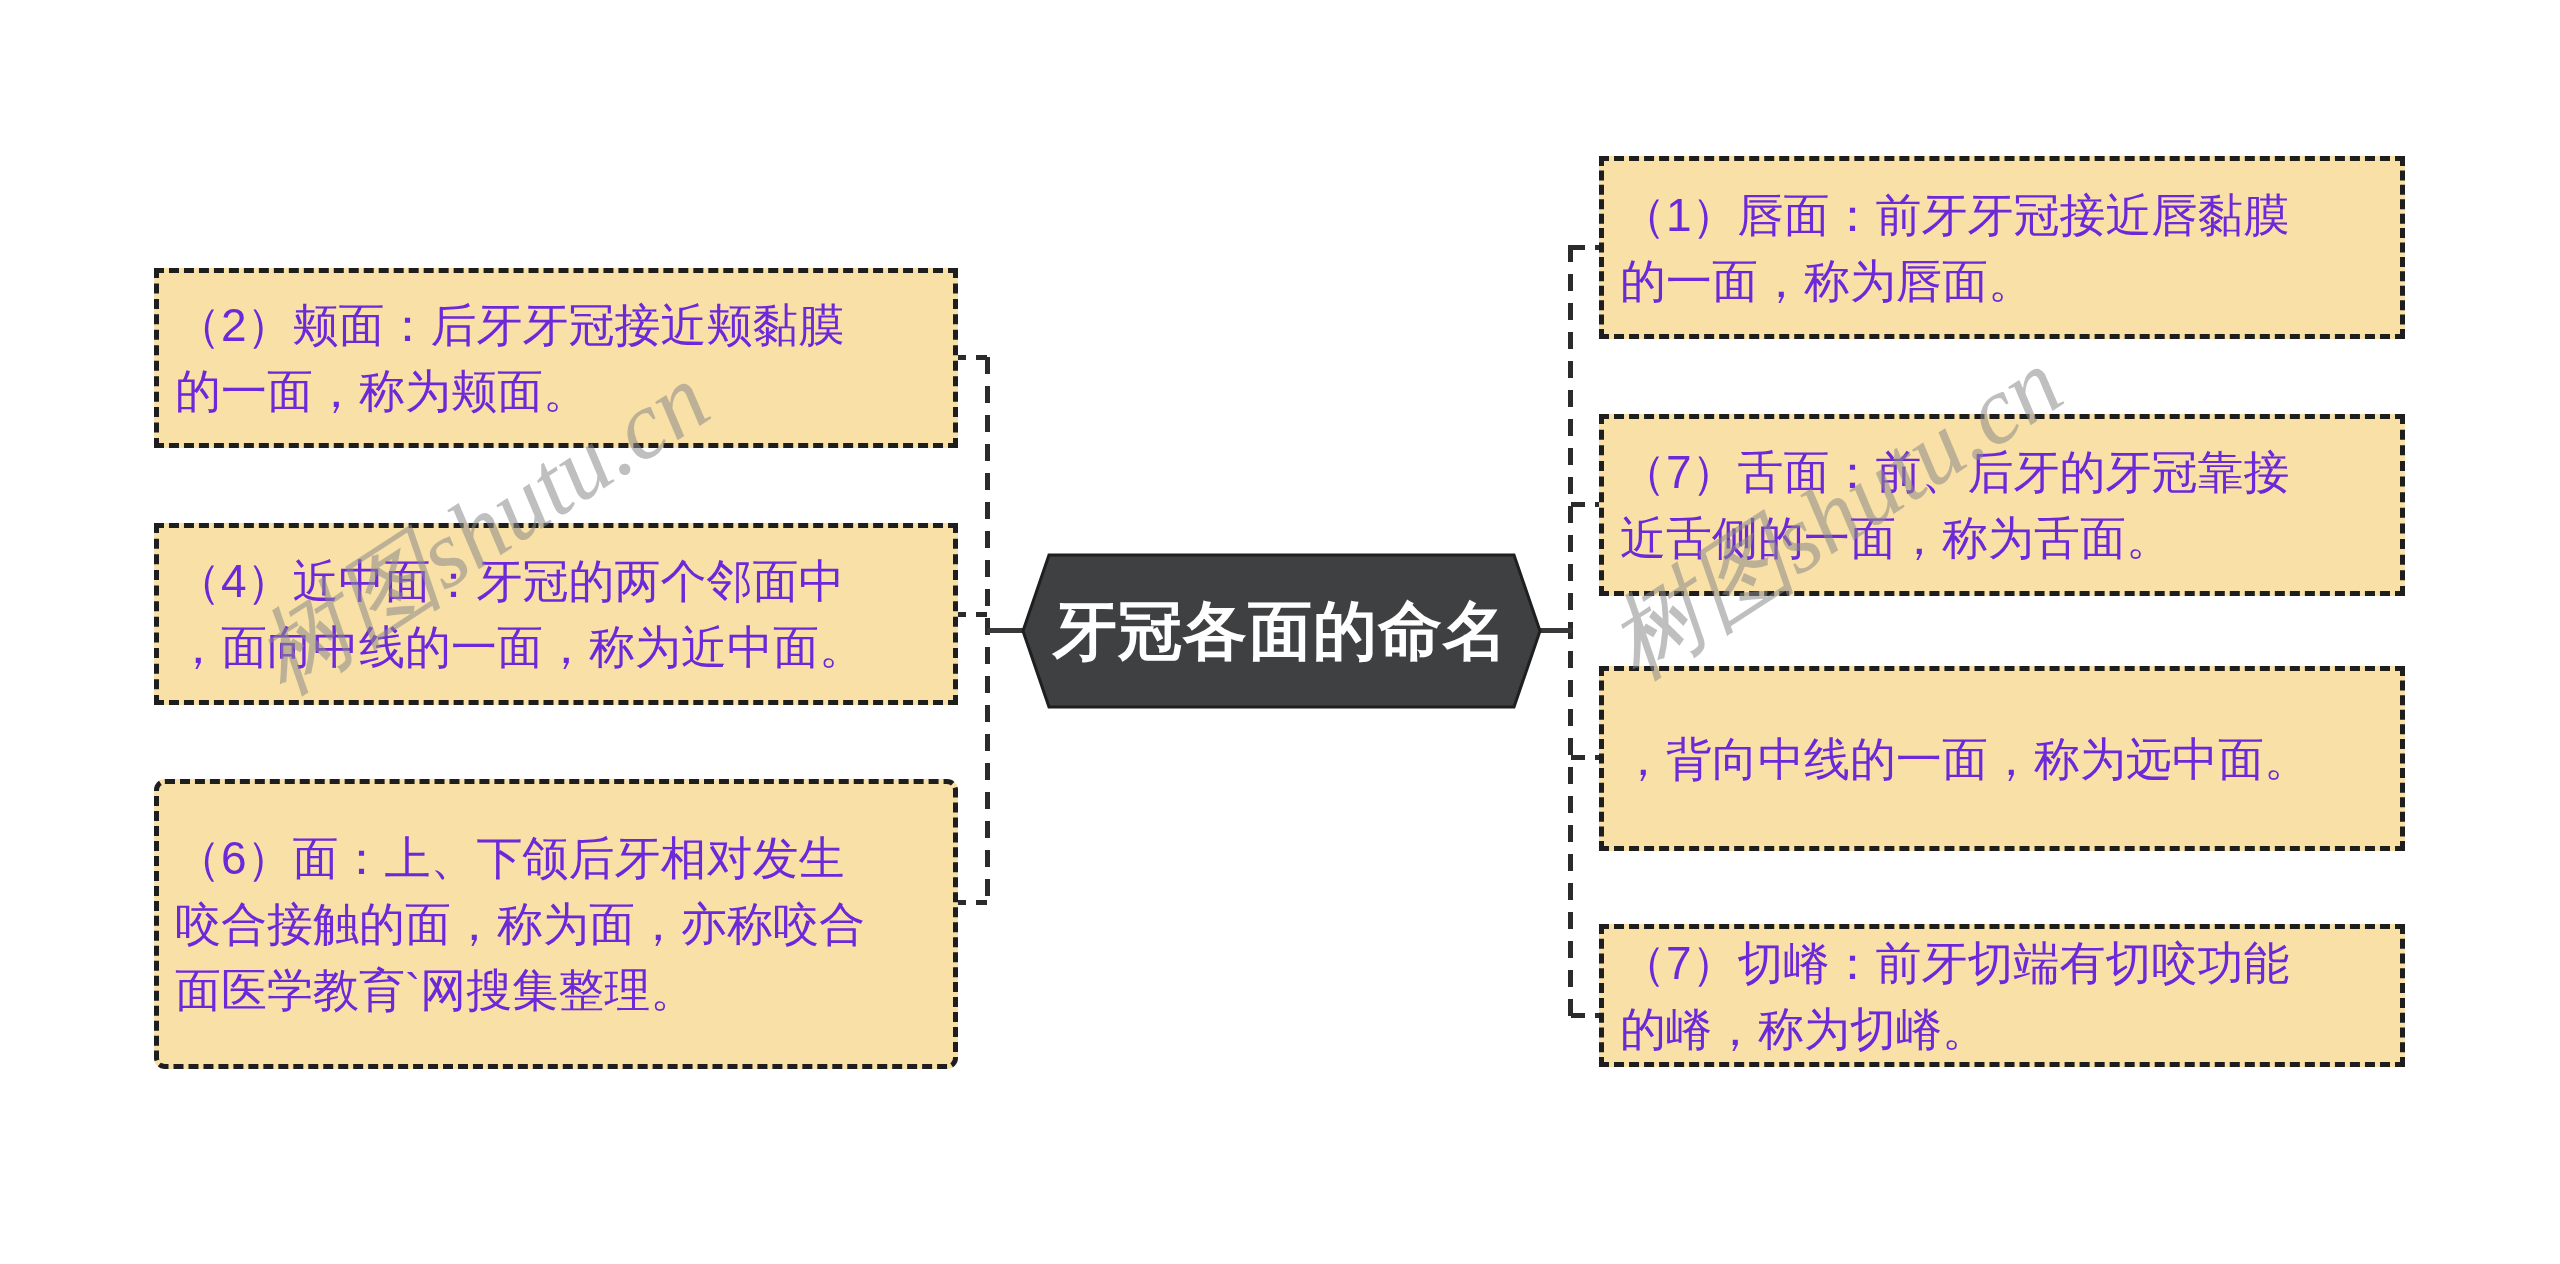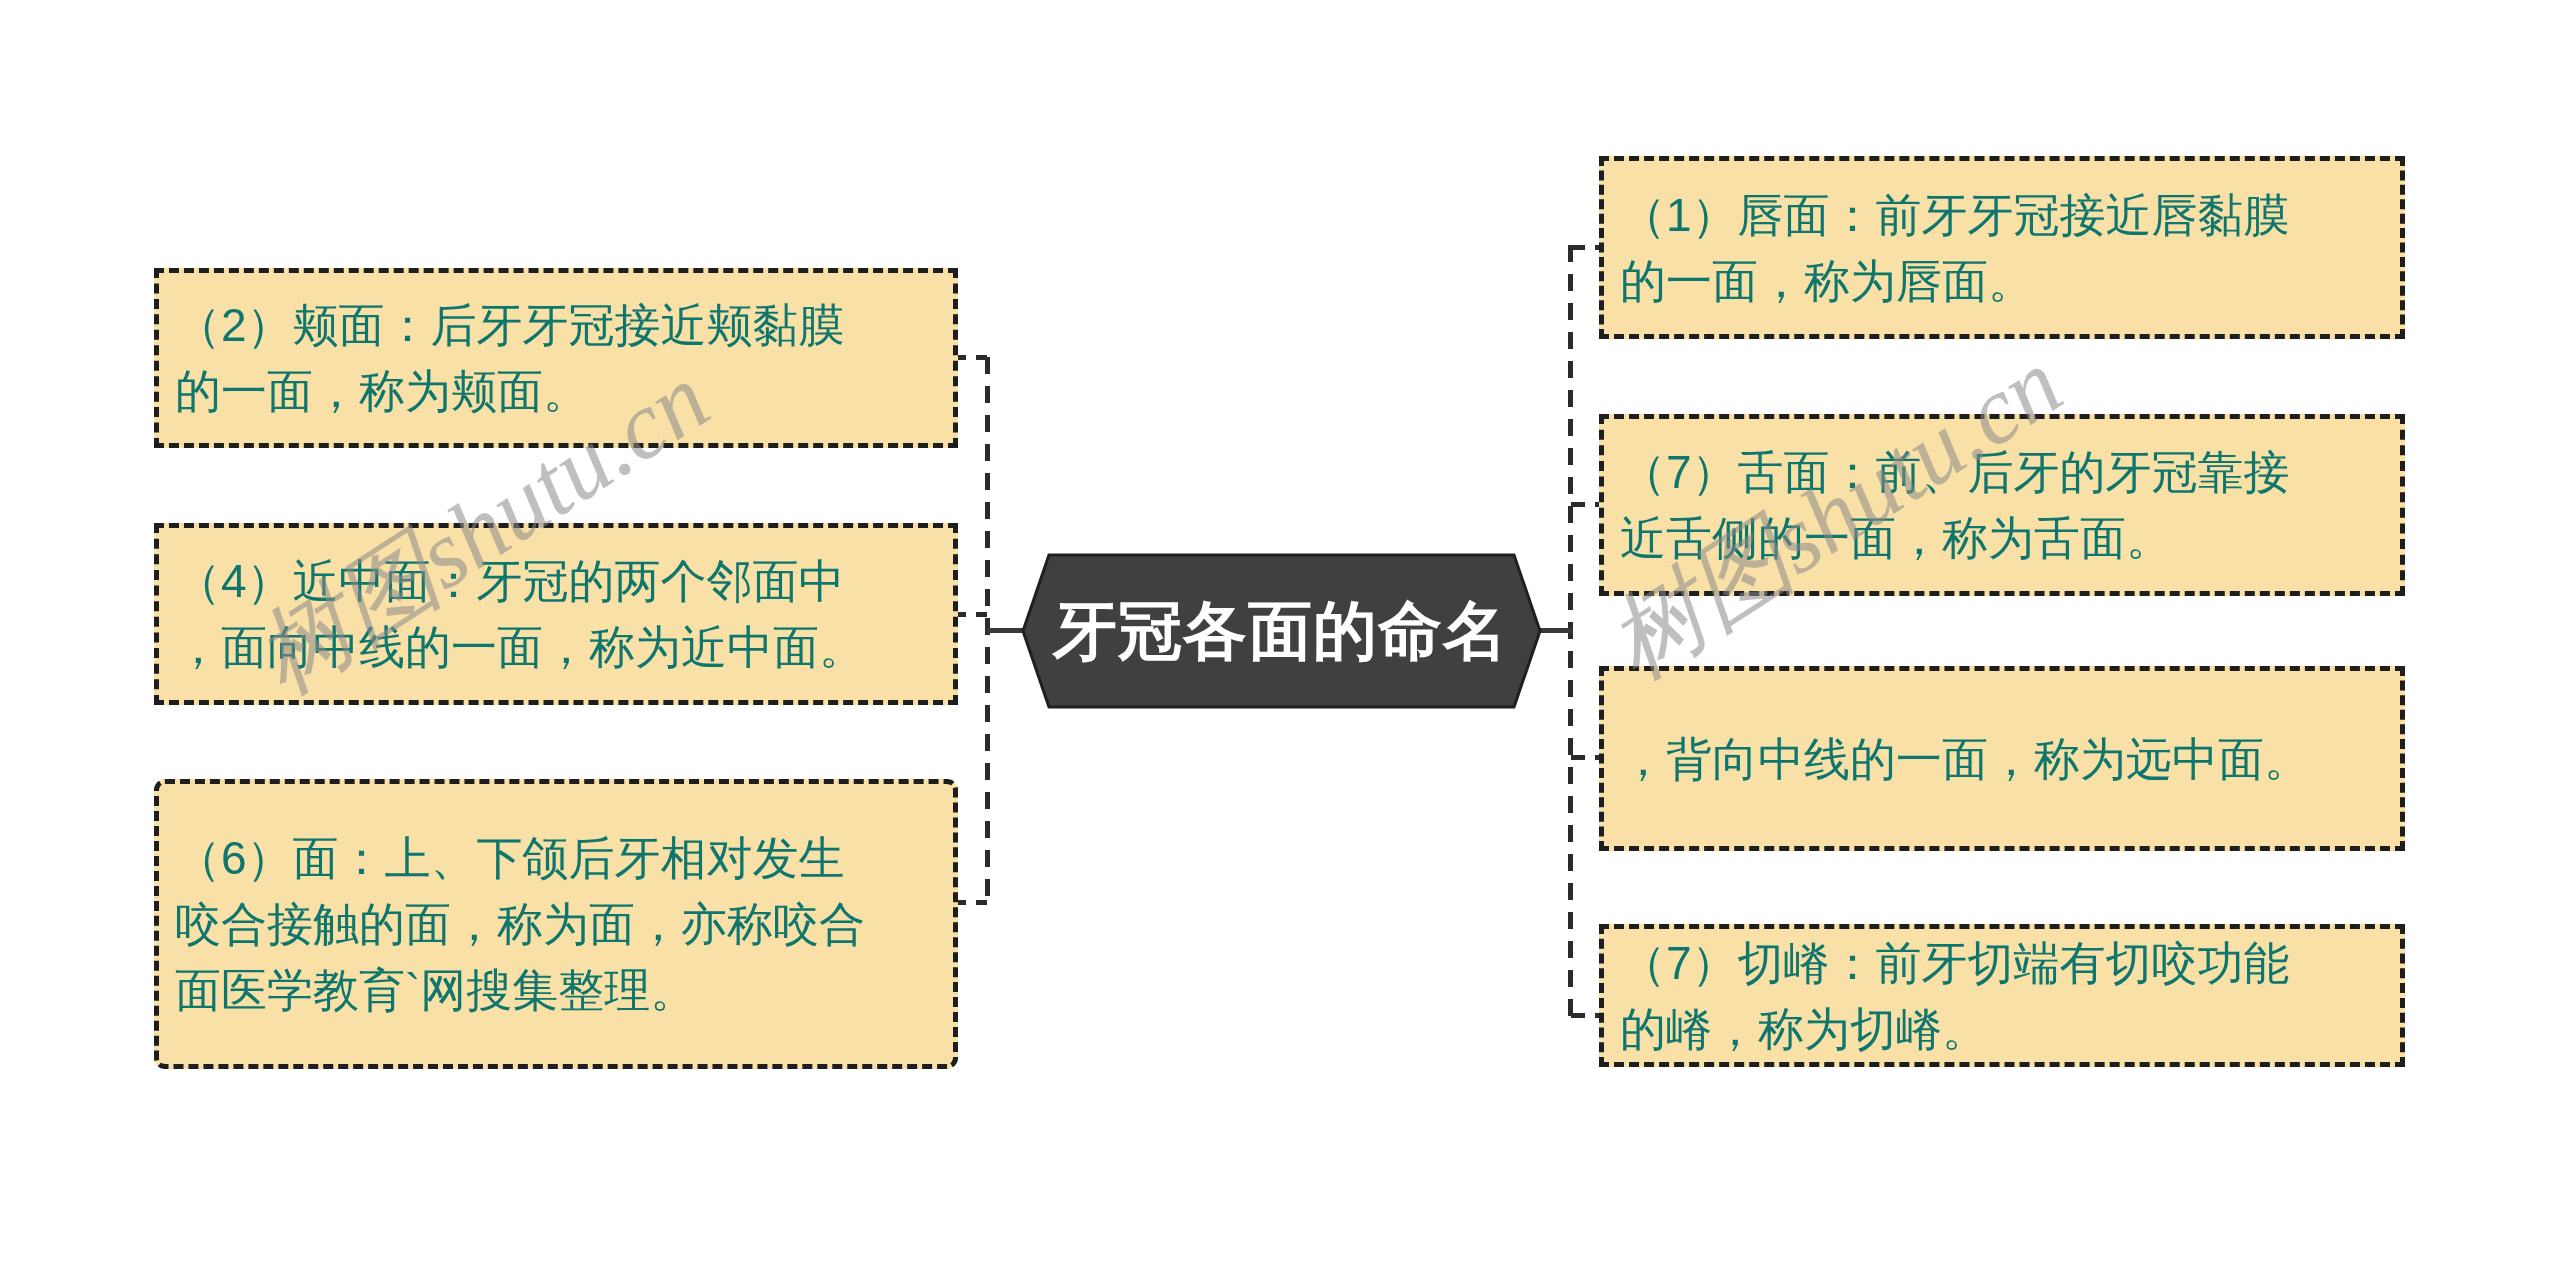--- a/index.html
+++ b/index.html
@@ -9,21 +9,21 @@
     overflow:hidden;
     background:#ffffff;
     font-family:"Liberation Sans","DejaVu Sans",sans-serif;
   }
   
   .node{
     position:absolute;
     box-sizing:border-box;
     background:#F8E0A6;
     border:5px dashed #1E1E1E;
-    color:#0f766e;
+    color:#6d28d9;
     font-size:46px;
     line-height:66px;
     display:flex;
     flex-direction:column;
     justify-content:center;
     padding:0 16px;
     z-index:2;
   }
   .node .line{white-space:nowrap;}
   .left-col{left:154px;width:804px;}

